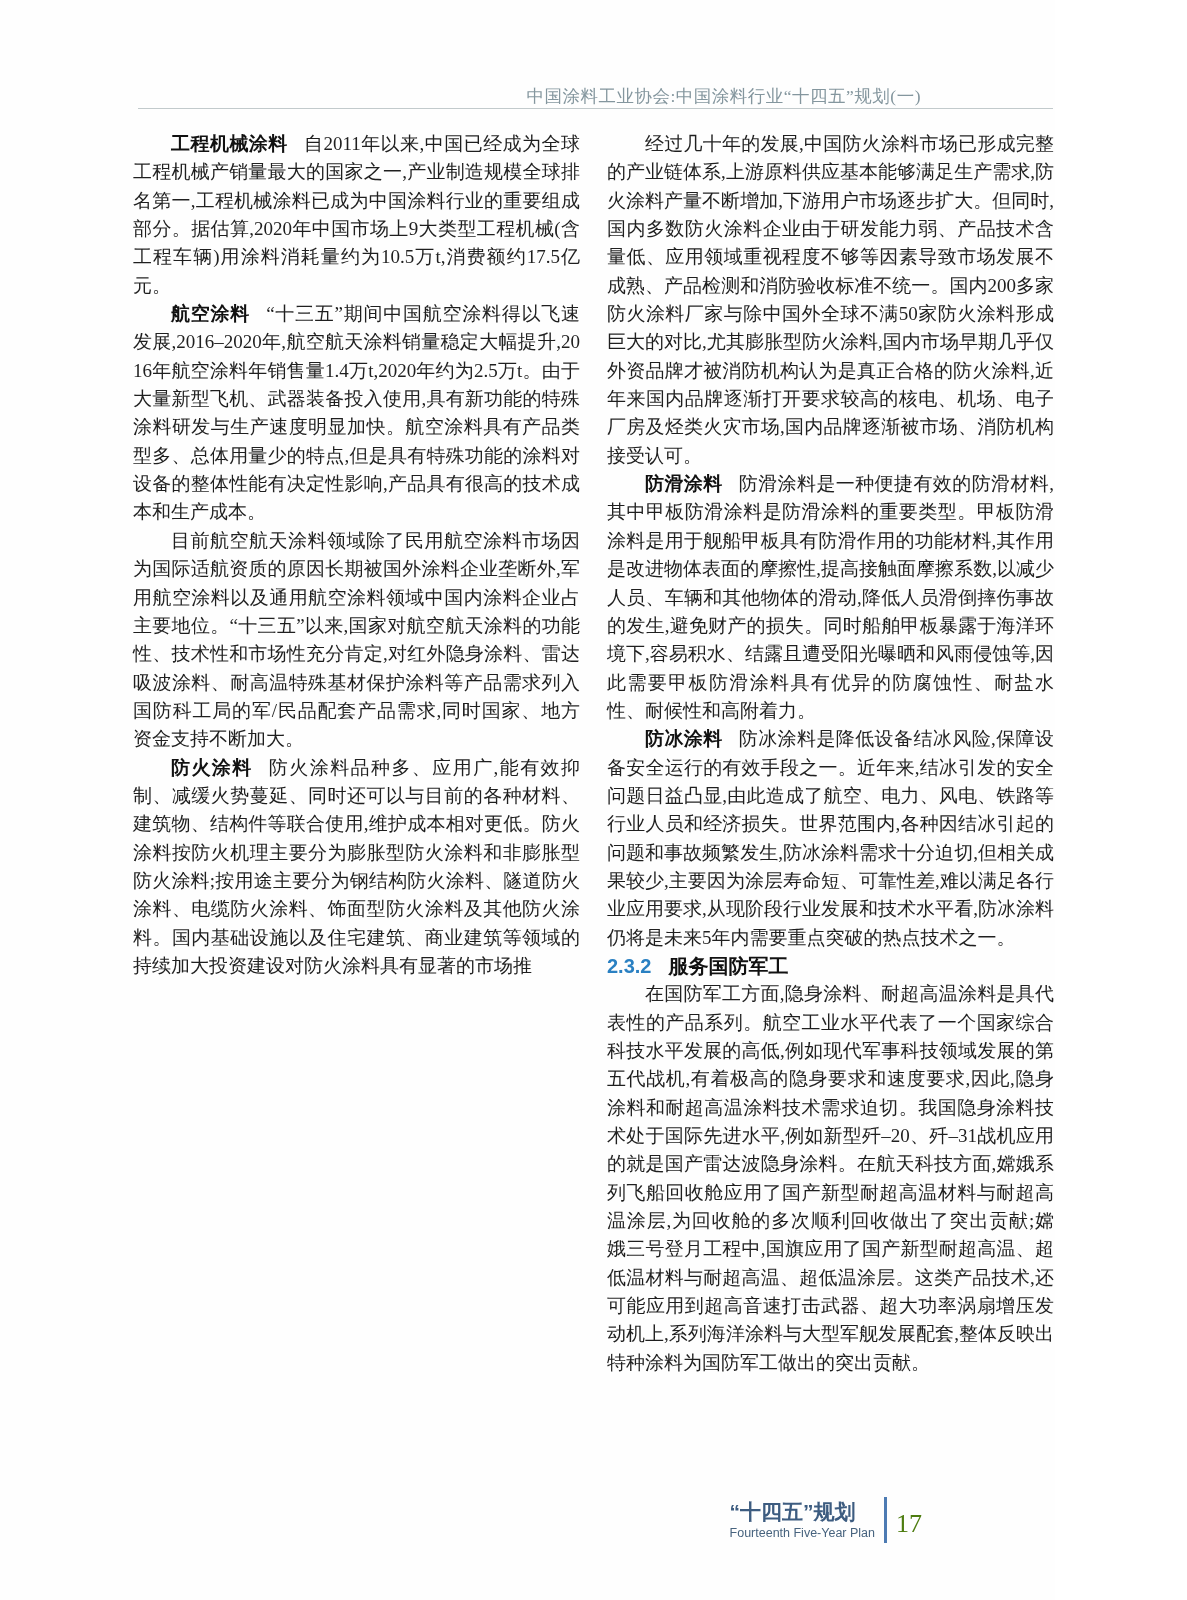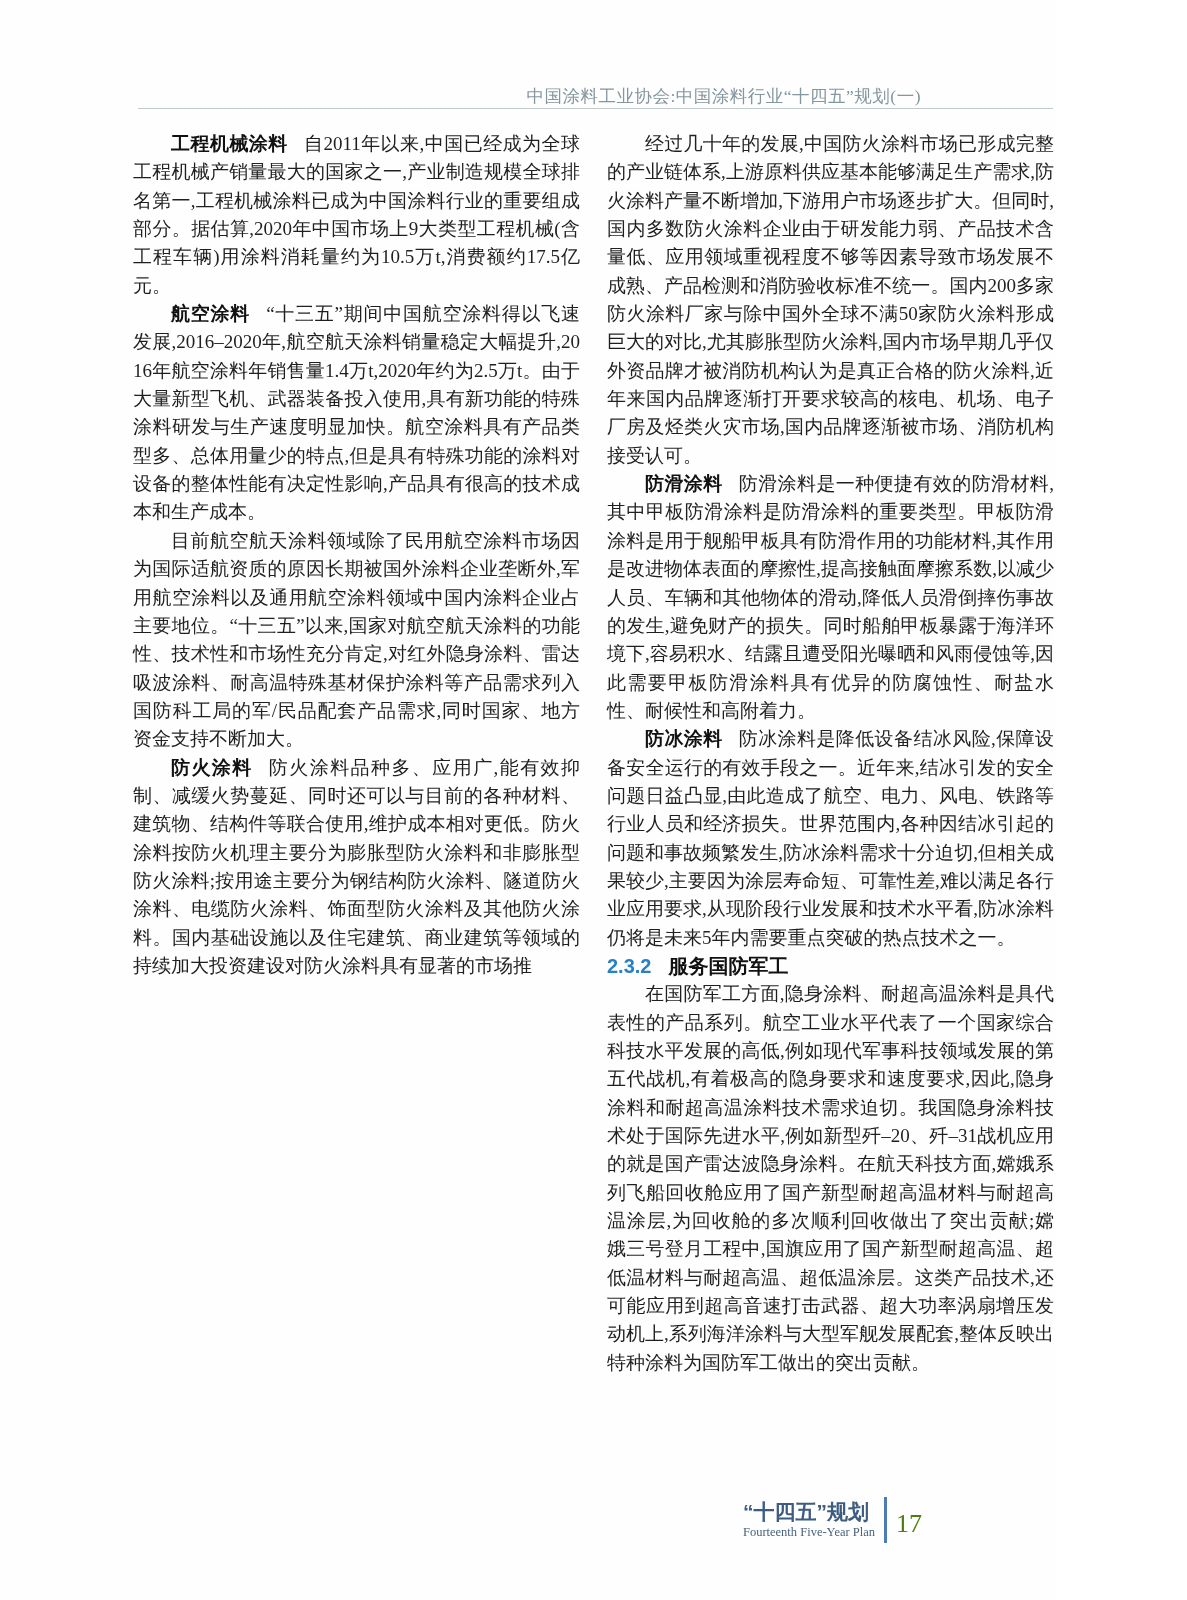--- a/index.html
+++ b/index.html
@@ -54,21 +54,21 @@
     display:flex; align-items:center;
   }
   .footer-text { text-align:left; margin-right:9px; }
   .footer-cn {
     font-size:21px; font-weight:700; color:#3d5c80; line-height:1.15;
     font-family:"Liberation Sans","DejaVu Sans",sans-serif;
     white-space:nowrap;
   }
   .footer-en {
     font-size:12.5px; color:#47637e; margin-top:1px;
-    font-family:Liberation Serif, serif;
+    font-family:Liberation Sans, sans-serif;
     white-space:nowrap;
   }
   .footer-bar { width:3px; height:46px; background:#4d7bb3; margin-right:9px; }
   .footer-page {
     font-size:26px; color:#4d7c0f; padding-top:8px;
     font-family:"Liberation Serif","DejaVu Serif",serif;
   }
 </style>
 </head>
 <body>

